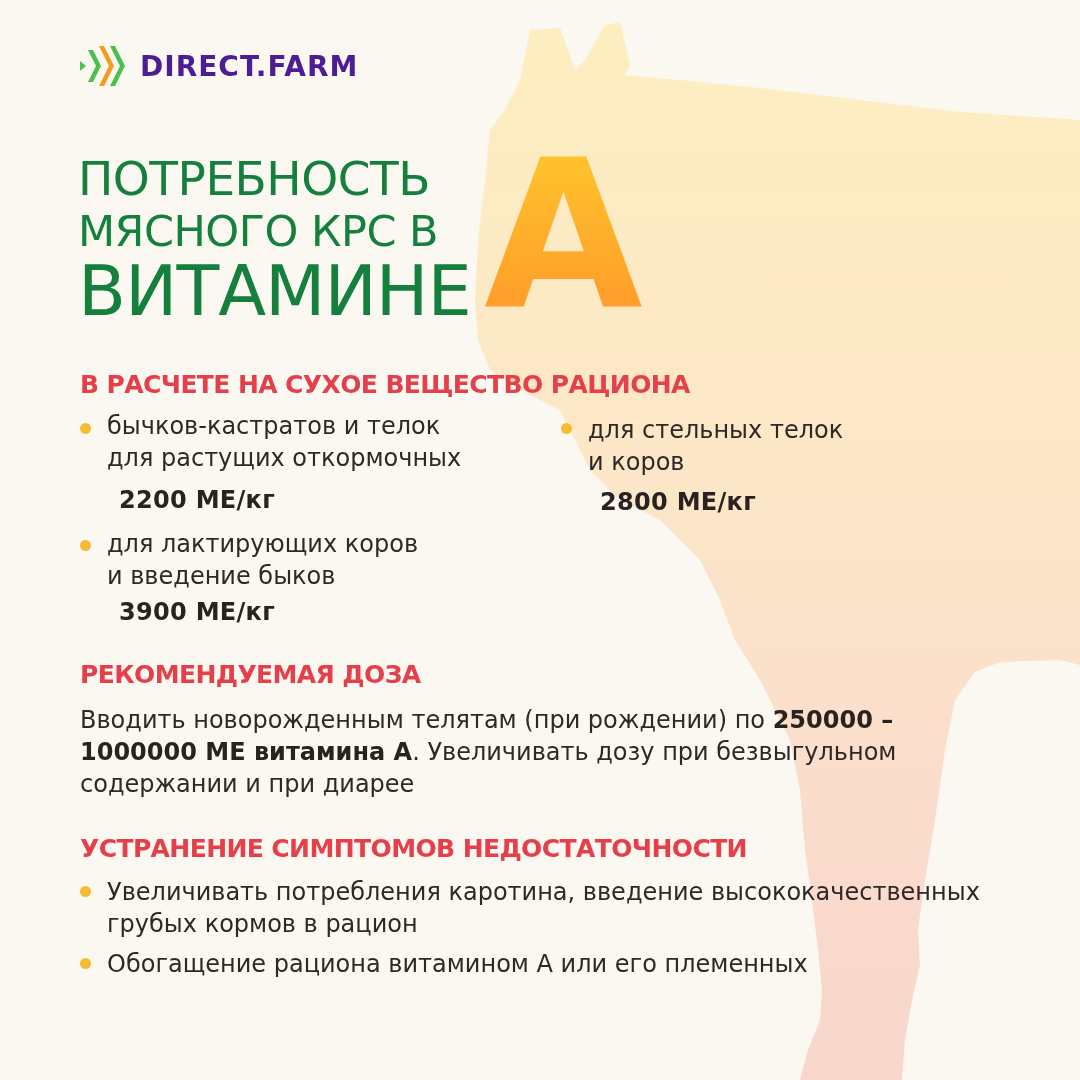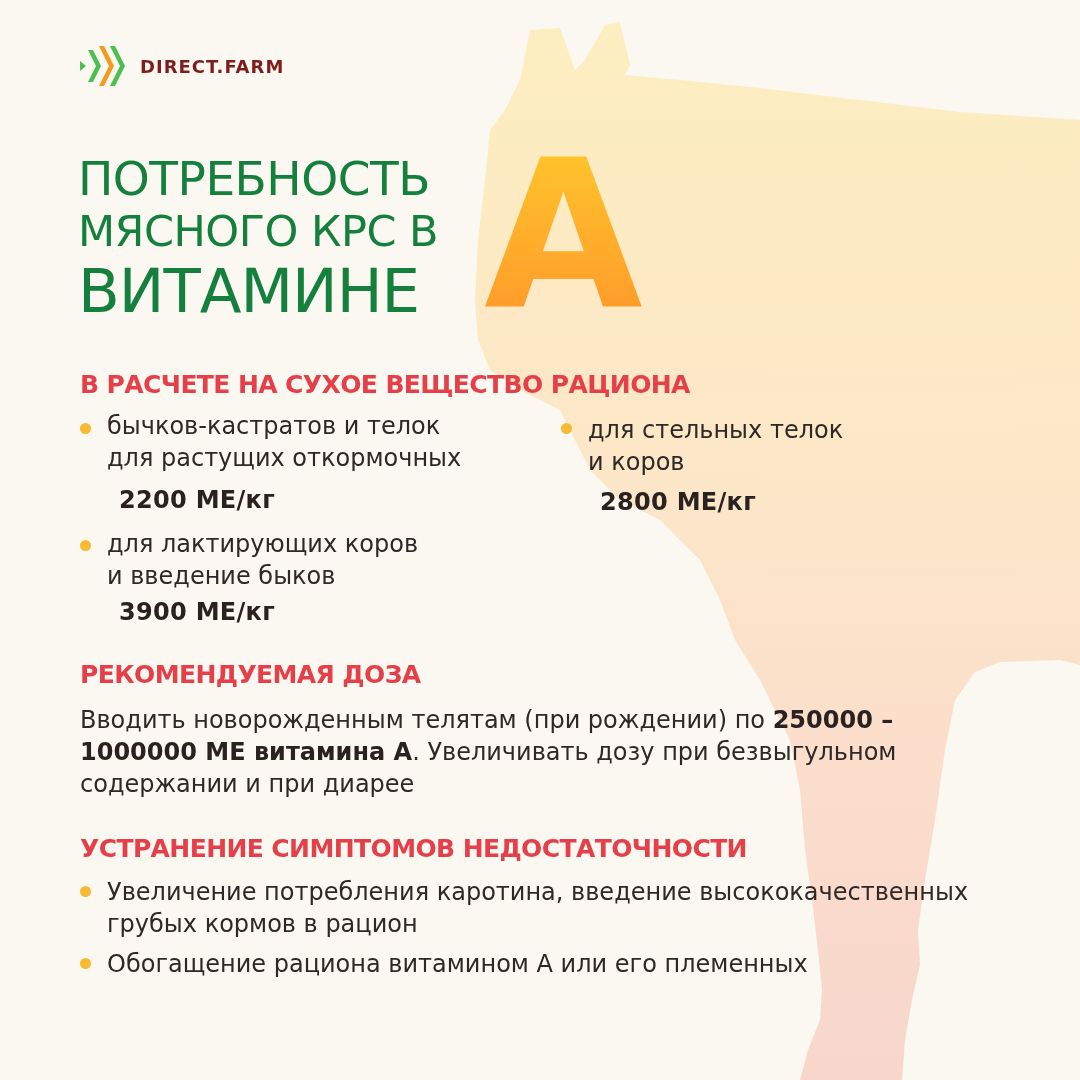--- a/index.html
+++ b/index.html
@@ -8,26 +8,26 @@
     position: relative;
     background: #fbf8f1;
     font-family: "DejaVu Sans", sans-serif;
     color: #2a2220;
   }
   .bg-silhouette { position: absolute; left: 0; top: 0; width: 1080px; height: 1080px; z-index: 0; }
   .layer { position: absolute; z-index: 1; }
 
   .logo { left: 80px; top: 44px; display: flex; align-items: center; gap: 12px; }
   .logo svg { display: block; }
-  .logo-text { font-family: "DejaVu Sans", sans-serif; font-weight: bold; font-size: 18px; letter-spacing: 1px; color: #7f1d1d; }
+  .logo-text { font-family: "DejaVu Sans", sans-serif; font-weight: bold; font-size: 28px; letter-spacing: 1px; color: #4c1d95; }
 
   .title { left: 78px; top: 152px; color: #15803d; font-family: "DejaVu Sans", sans-serif; }
   .title .l1 { font-size: 47px; line-height: 54px; letter-spacing: -0.5px; }
   .title .l2 { font-size: 43px; line-height: 50px; letter-spacing: -0.5px; }
-  .title .l3 { font-size: 61px; line-height: 70px; letter-spacing: -1px; }
+  .title .l3 { font-size: 70px; line-height: 70px; letter-spacing: -1px; }
 
   .big-a {
     left: 484px; top: 150px;
     font-family: "DejaVu Sans", sans-serif; font-weight: bold;
     font-size: 205px; line-height: 170px;
     background: linear-gradient(180deg, #ffc42c 0%, #ff9a2a 100%);
     -webkit-background-clip: text; background-clip: text; color: transparent;
   }
 
   .section-h {
@@ -111,20 +111,20 @@
 <div class="layer dose">
   <span>Вводить новорожденным телятам (при рождении) по </span><b>250000 –</b><br>
   <b>1000000 МЕ витамина А</b><span>. Увеличивать дозу при безвыгульном</span><br>
   <span>содержании и при диарее</span>
 </div>
 
 <div class="layer section-h" style="left:80px; top:834px;">УСТРАНЕНИЕ СИМПТОМОВ НЕДОСТАТОЧНОСТИ</div>
 
 <div class="bullet" style="left:80px; top:886px;"></div>
 <div class="layer" style="left:107px; top:876px;">
-  <div class="item-text">Увеличение потребления каротина, введение высококачественных</div>
+  <div class="item-text">Увеличивать потребления каротина, введение высококачественных</div>
   <div class="item-text">грубых кормов в рацион</div>
 </div>
 
 <div class="bullet" style="left:80px; top:958px;"></div>
 <div class="layer" style="left:107px; top:948px;">
   <div class="item-text">Обогащение рациона витамином А или его племенных</div>
 </div>
 
 </body></html>

